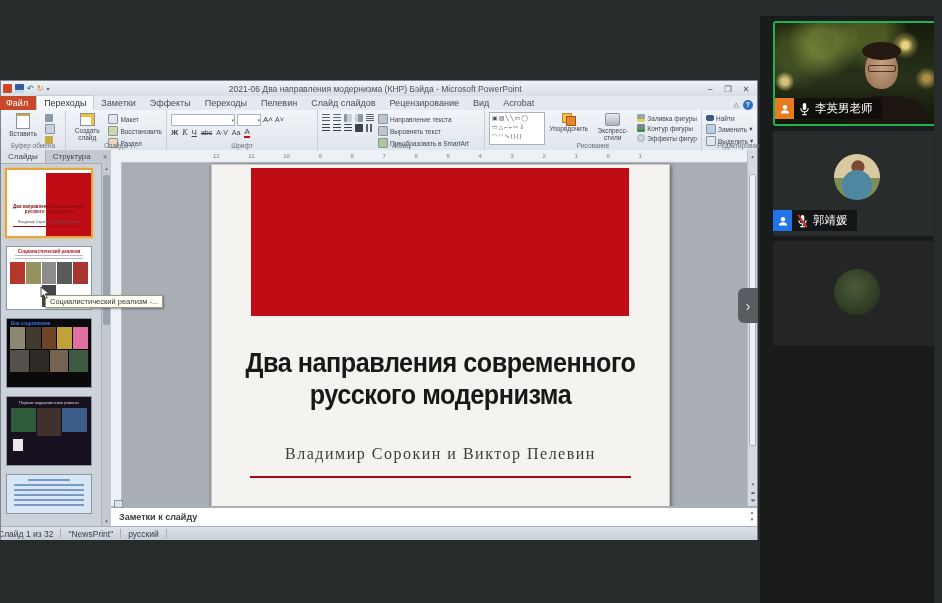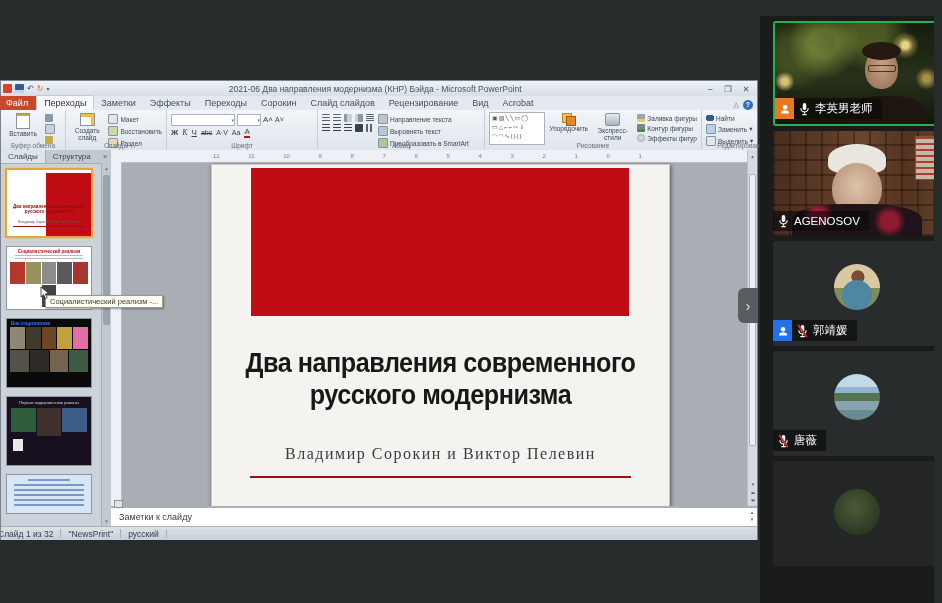--- a/index.html
+++ b/index.html
@@ -83,21 +83,21 @@
   .slide{position:absolute;left:100px;top:14px;width:457px;height:400px;background:#f4f3ef;box-shadow:1px 1px 4px rgba(0,0,0,.5);border:1px solid #c8c8c4;}
   .redrect{position:absolute;left:39px;top:3px;width:378px;height:148px;}
   .stitle{position:absolute;left:12px;right:12px;top:183px;text-align:center;font-weight:bold;font-size:26px;line-height:1.18;color:#181818;letter-spacing:-0.5px;transform:scale(.97,1.05);}
   .ssub{position:absolute;left:12px;right:12px;top:280px;text-align:center;font-family:"Liberation Serif",serif;font-size:16px;color:#3c3c3c;letter-spacing:1.5px;}
   .sline{position:absolute;left:38px;right:38px;top:311px;height:2px;background:#a60a10;}
   .mscroll{position:absolute;right:0;top:0;width:9px;bottom:0;background:#d6dbe1;border-left:1px solid #b9bfc7;font-size:5px;color:#5a626c;text-align:center;}
   .msthumb{position:absolute;left:1px;right:1px;top:24px;height:270px;background:#eef1f5;border:1px solid #aab0b8;border-radius:2px;}
   .msbot{position:absolute;left:0;right:0;bottom:2px;line-height:8px;letter-spacing:-1px;}
   
   .notes{position:absolute;left:110px;top:425px;width:646px;height:20px;background:#fff;border-top:2px solid #aab0b8;}
-  .notes .ph{position:absolute;left:8px;top:4px;font-size:9px;color:#3c3c3c;}
+  .notes .ph{position:absolute;left:8px;top:4px;font-size:9px;color:#3c3c3c;font-weight:bold;}
   .notes .ns{position:absolute;right:1px;top:1px;font-size:5px;color:#5a626c;line-height:7px;text-align:center;width:8px;}
   .grip{position:absolute;left:3px;top:-8px;width:7px;height:6px;border:1px solid #8a929c;background:#dfe4ea;}
   .sbar{position:absolute;left:0;top:445px;width:756px;height:13px;background:linear-gradient(#dde2e8,#c8cfd7);border-top:1px solid #aab0b8;display:flex;align-items:center;font-size:8.5px;color:#39414c;overflow:hidden;}
   .sbar .lft{display:flex;align-items:center;margin-left:-10px;}
   .sbar .itm{padding:0 7px;white-space:nowrap;}
   .sep{width:1px;height:9px;background:#a8aeb6;}
   .sbar .rgt{margin-left:auto;display:flex;align-items:center;gap:3px;padding-right:4px;}
   .vbtn{width:12px;height:10px;border:1px solid transparent;background:repeating-linear-gradient(90deg,#7a8694 0 2px,transparent 2px 4px);opacity:.8;}
   .vbtn.on{background:#fbd46a;border-color:#c89b2a;opacity:1;}
   .ztrack{width:52px;height:1px;background:#8a919b;position:relative;}
@@ -172,21 +172,21 @@
           <span class="wbtn">✕</span>
         </div>
       </div>
 
       <div class="tabrow">
         <span class="ftab">Файл</span>
         <span class="rtab sel">Переходы</span>
         <span class="rtab">Заметки</span>
         <span class="rtab">Эффекты</span>
         <span class="rtab">Переходы</span>
-        <span class="rtab">Сорокин</span>
+        <span class="rtab">Пелевин</span>
         <span class="rtab">Слайд слайдов</span>
         <span class="rtab">Рецензирование</span>
         <span class="rtab">Вид</span>
         <span class="rtab">Acrobat</span>
         <span class="tabsR">
           <span class="collapsec">△</span>
           <span class="helpc">?</span>
         </span>
       </div>
 
@@ -465,38 +465,20 @@
                 <rect x="4" y="1" width="4" height="8" rx="2" fill="#fff"></rect>
                 <path d="M1.8 7a4.2 4.2 0 0 0 8.4 0" stroke="#fff" fill="none" stroke-width="1.3"></path>
                 <line x1="6" y1="11.5" x2="6" y2="13.5" stroke="#fff" stroke-width="1.3"></line>
                 <line x1="3.5" y1="14.5" x2="8.5" y2="14.5" stroke="#fff" stroke-width="1.3"></line>
               </svg>
             <span>李英男老师</span>
           </span>
         </div>
       </div>
 
-      <div class="tile">
-        <div class="vid2"></div>
-        <div class="cal2"></div>
-        <div class="hair2"></div>
-          <div class="face2"></div>
-          <div class="body2"></div>
-        <div class="plate">
-          <span class="nlabel">
-            <svg width="11" height="14" viewBox="0 0 12 16">
-                <rect x="4" y="1" width="4" height="8" rx="2" fill="#fff"></rect>
-                <path d="M1.8 7a4.2 4.2 0 0 0 8.4 0" stroke="#fff" fill="none" stroke-width="1.3"></path>
-                <line x1="6" y1="11.5" x2="6" y2="13.5" stroke="#fff" stroke-width="1.3"></line>
-                <line x1="3.5" y1="14.5" x2="8.5" y2="14.5" stroke="#fff" stroke-width="1.3"></line>
-              </svg>
-            <span>AGENOSOV</span>
-          </span>
-        </div>
-      </div>
 
       <div class="tile">
         <div class="avwrap av3"></div>
         <div class="plate">
           <span class="badge" style="background:#2273e8;">
             <svg width="12" height="12" viewBox="0 0 16 16">
                 <circle cx="8" cy="5.5" r="3" fill="#fff"></circle>
                 <path d="M2.5 14a5.5 4.5 0 0 1 11 0z" fill="#fff"></path>
               </svg>
           </span>
@@ -506,35 +488,20 @@
                 <path d="M1.8 7a4.2 4.2 0 0 0 8.4 0" stroke="#fff" fill="none" stroke-width="1.3"></path>
                 <line x1="6" y1="11.5" x2="6" y2="13.5" stroke="#fff" stroke-width="1.3"></line>
                 <line x1="3.5" y1="14.5" x2="8.5" y2="14.5" stroke="#fff" stroke-width="1.3"></line>
                 <line x1="1" y1="1" x2="11" y2="15" stroke="#d93025" stroke-width="2"></line>
               </svg>
             <span>郭靖媛</span>
           </span>
         </div>
       </div>
 
-      <div class="tile">
-        <div class="avwrap av4"></div>
-        <div class="plate">
-          <span class="nlabel">
-            <svg width="11" height="14" viewBox="0 0 12 16">
-                <rect x="4" y="1" width="4" height="8" rx="2" fill="#fff"></rect>
-                <path d="M1.8 7a4.2 4.2 0 0 0 8.4 0" stroke="#fff" fill="none" stroke-width="1.3"></path>
-                <line x1="6" y1="11.5" x2="6" y2="13.5" stroke="#fff" stroke-width="1.3"></line>
-                <line x1="3.5" y1="14.5" x2="8.5" y2="14.5" stroke="#fff" stroke-width="1.3"></line>
-                <line x1="1" y1="1" x2="11" y2="15" stroke="#d93025" stroke-width="2"></line>
-              </svg>
-            <span>唐薇</span>
-          </span>
-        </div>
-      </div>
 
 
       <div class="tile tile6" style="background:#232625;">
         <div class="av6"></div>
       </div>
 
     </div>
   </div>
 </div>
 

